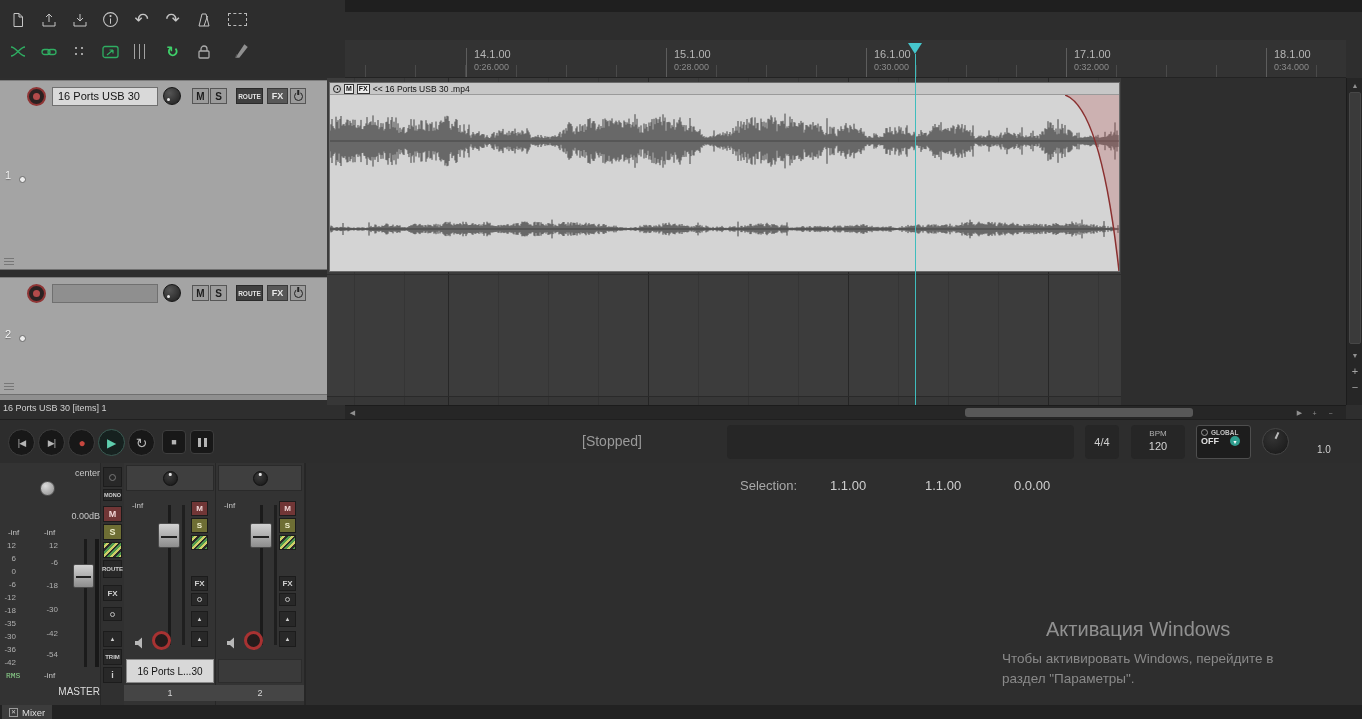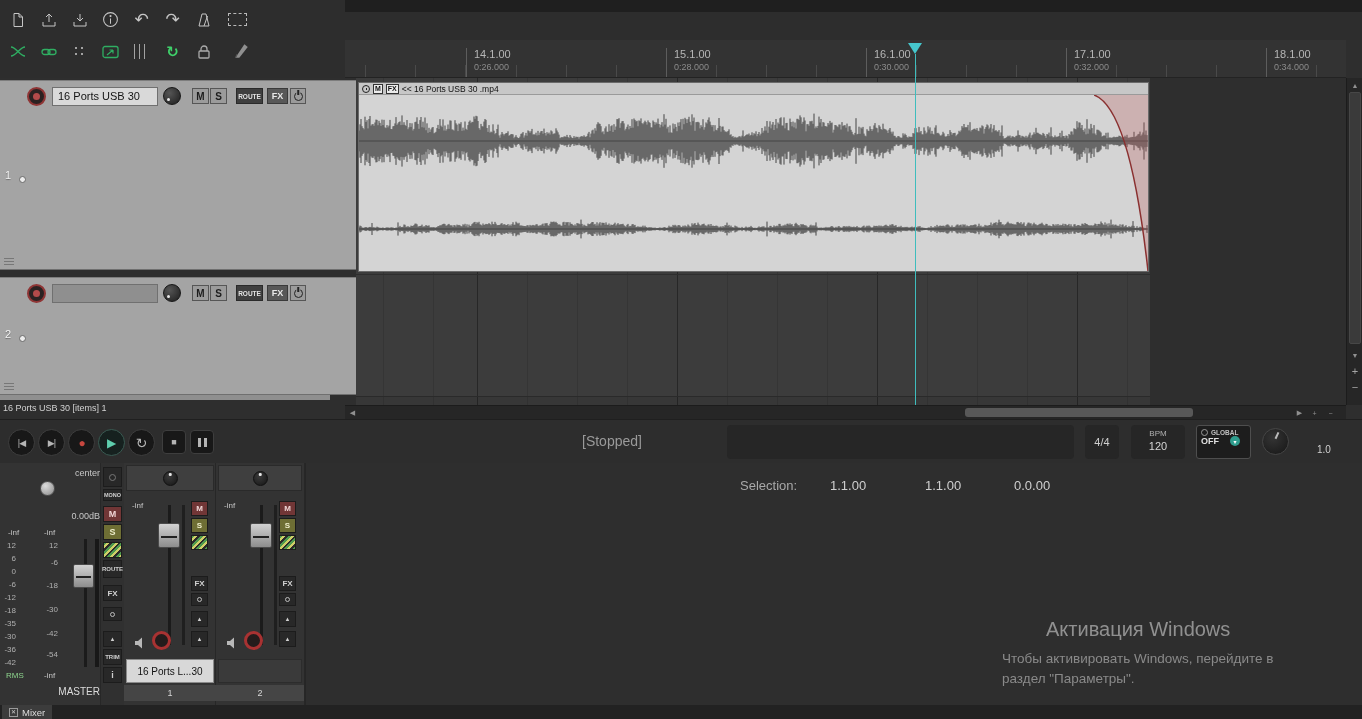--- a/index.html
+++ b/index.html
@@ -47,21 +47,21 @@
   .pwr{width:9px;height:9px;border:1.5px solid #232323;border-radius:50%;position:relative;}
   .pwr::before{content:"";position:absolute;left:50%;top:-2.5px;transform:translateX(-50%);width:3.5px;height:4px;background:#9b9b9b;}
   .pwr::after{content:"";position:absolute;left:50%;top:-3px;transform:translateX(-50%);width:1.5px;height:5px;background:#232323;}
   .tnum{position:absolute;left:5px;font-size:11px;color:#f2f2f2;text-shadow:0 1px 1px rgba(0,0,0,.35);}
   .tdot{position:absolute;left:19px;width:7px;height:7px;border-radius:50%;background:#ececec;border:1px solid #6a6a6a;}
   .grip{position:absolute;left:4px;bottom:4px;width:10px;height:7px;background:repeating-linear-gradient(0deg,#777 0 1px,transparent 1px 3px);}
   #tcp-footer{position:absolute;left:0;top:317px;width:330px;height:5px;background:#8f8f8f;}
   #status-text{position:absolute;left:3px;top:325px;font-size:9px;color:#d2d2d2;}
 
   
-  #arrange{position:absolute;left:356px;top:78px;width:794px;height:327px;background-color:#3c3c3c;
+  #arrange{position:absolute;left:327px;top:78px;width:794px;height:327px;background-color:#3c3c3c;
     background-image:repeating-linear-gradient(90deg,rgba(0,0,0,.26) 0 1px,transparent 1px 200px),repeating-linear-gradient(90deg,rgba(0,0,0,.11) 0 1px,transparent 1px 50px);
     background-position:121px 0,121px 0;}
   .lane-sep{position:absolute;left:0;right:0;height:1px;background:#2e2e2e;}
   #arr-dim{position:absolute;left:0;right:0;top:318px;bottom:0;background:rgba(0,0,0,.07);}
   #item{position:absolute;left:2px;top:4px;width:791px;height:190px;background:#d4d4d4;border:1px solid #6a6a6a;}
   #item-header{height:12px;background:#c7c7c7;border-bottom:1px solid #9a9a9a;display:flex;align-items:center;gap:3px;padding:0 3px;font-size:8.5px;color:#101010;}
   .ih-circle{width:8px;height:8px;border:1px solid #222;border-radius:50%;position:relative;flex:0 0 auto;}
   .ih-circle::after{content:"";position:absolute;left:2.5px;top:2.5px;width:1.5px;height:1.5px;background:#222;}
   .ih-box{background:#ececec;border:1px solid #333;font-size:7px;font-weight:bold;line-height:8px;padding:0 1px;color:#111;flex:0 0 auto;}
   #item-title{white-space:nowrap;overflow:hidden;}
@@ -118,21 +118,21 @@
   #mx-knob{position:absolute;left:40px;top:18px;width:15px;height:15px;border-radius:50%;background:radial-gradient(circle at 35% 30%,#dcdcdc,#8a8a8a);border:1px solid #555;}
   #mx-vol{top:48px;font-size:9px;color:#c8c8c8;}
   .mx-peak{position:absolute;top:65px;font-size:8px;color:#c4c4c4;}
   .scl{position:absolute;font-size:8px;color:#b0b0b0;width:16px;text-align:right;}
   .sclR{left:40px;width:18px;}
   #mx-ftrack{position:absolute;left:84px;top:76px;width:3px;height:128px;background:#1b1b1b;}
   #mx-meter{position:absolute;left:95px;top:76px;width:4px;height:128px;background:#181818;}
   .fcap{position:absolute;background:linear-gradient(180deg,#d2d2d2,#8d8d8d);border:1px solid #4a4a4a;border-radius:2px;}
   .fcap::after{content:"";position:absolute;left:2px;right:2px;top:50%;height:2px;background:#222;}
   #mx-fcap{left:73px;top:101px;width:21px;height:24px;}
-  #mx-rms-l{position:absolute;left:6px;top:208px;font-size:8px;color:#8dd48d;}
+  #mx-rms-l{position:absolute;left:6px;top:208px;font-size:8px;color:#8dd48d;font-family:Liberation Mono, monospace;}
   #mx-rms-v{position:absolute;left:44px;top:208px;font-size:8px;color:#c8c8c8;}
   #mx-name{top:223px;font-size:10px;color:#dcdcdc;}
   
   #mx-mbtns{position:absolute;left:101px;top:0;width:23px;height:242px;background:#303030;}
   .mb{position:absolute;left:2px;width:19px;height:16px;background:#282828;border:1px solid #1c1c1c;color:#cfcfcf;font-size:6.5px;font-weight:bold;display:flex;align-items:center;justify-content:center;}
   #mb-knobbox{top:4px;height:20px;}
   #mb-knobbox .gl-knob{border-color:#777;}
   #mb-mono{top:26px;height:12px;font-size:5.5px;}
   #mb-m{top:43px;background:#713636;color:#f0d6d6;font-size:9px;}
   #mb-s{top:61px;background:#6e6e34;color:#eeeecb;font-size:9px;}

